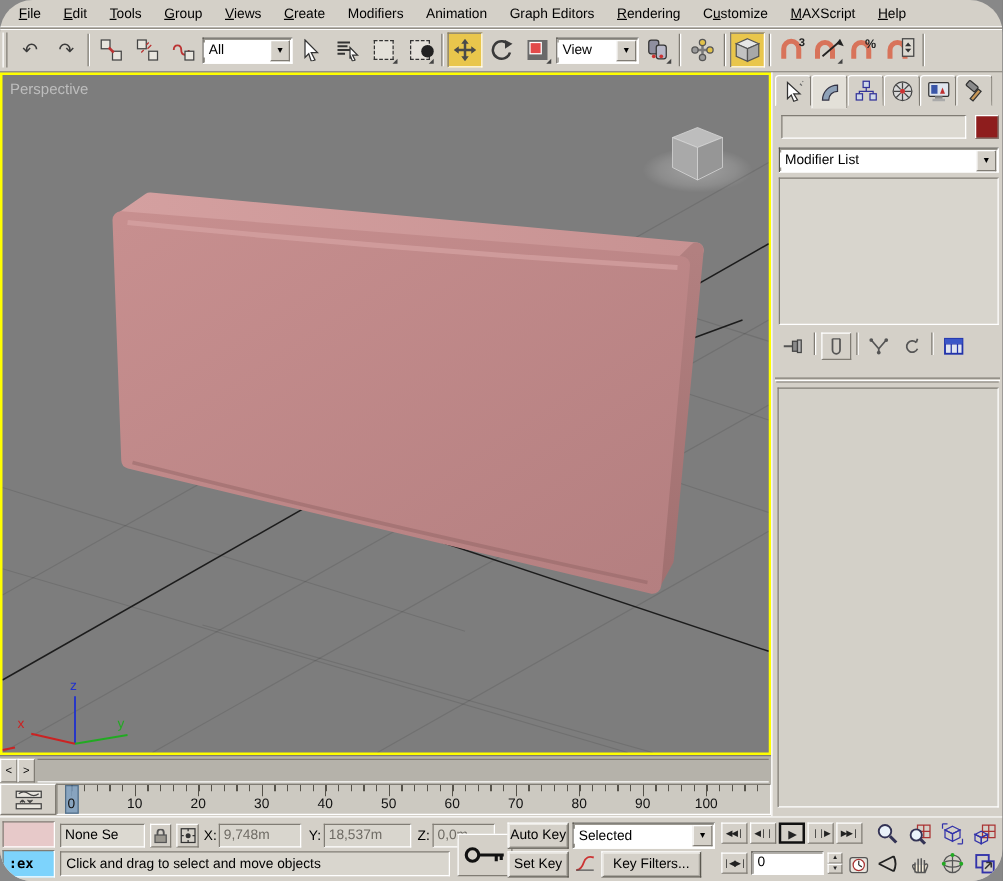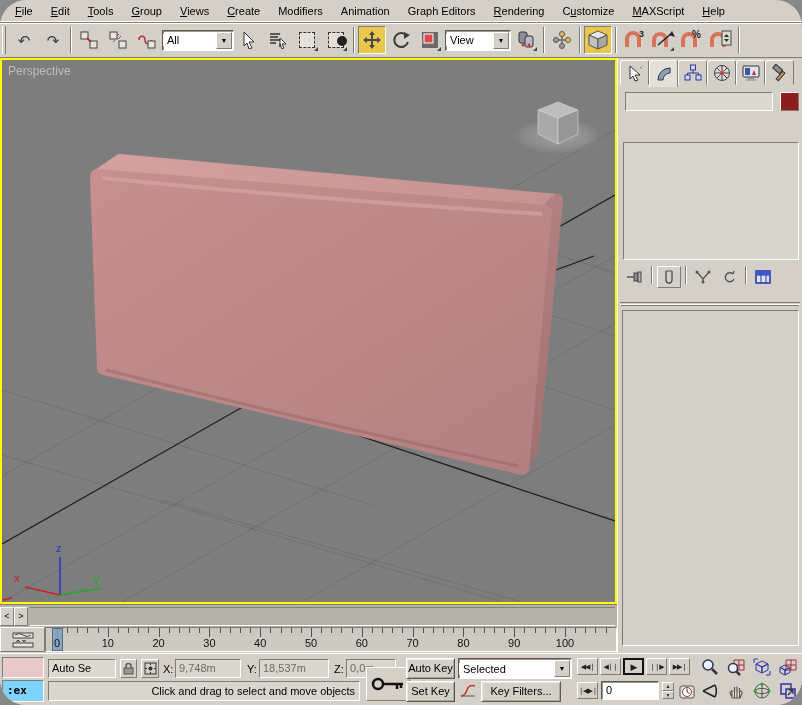--- a/index.html
+++ b/index.html
@@ -60,21 +60,21 @@
   .tick-label{position:absolute;top:9px;transform:translateX(-50%);font-size:11px;color:#111;}
   #frame-marker{position:absolute;left:6px;top:0;width:11px;height:23px;background:#7d9ebf;border:1px solid #3f607f;opacity:.85;}
 
   
   #statusbar{position:absolute;left:0;top:653px;width:802px;height:52px;background:var(--chrome);border-top:1px solid #fff;}
   #mxs-pink{position:absolute;left:2px;top:3px;width:42px;height:21px;background:var(--listener_pink);border:1px solid;border-color:var(--chrome-dark) #fff #fff var(--chrome-dark);}
   #mxs-white{position:absolute;left:2px;top:26px;width:42px;height:22px;background:#7dd3fc;border:1px solid;border-color:var(--chrome-dark) #fff #fff var(--chrome-dark);font-family:"DejaVu Sans Mono",monospace;font-size:11px;padding:3px 14px 0 4px;font-weight:bold;}
   .sb-field{position:absolute;height:19px;padding:2px 3px;white-space:nowrap;overflow:hidden;}
   .sb-label{position:absolute;top:9px;font-size:11px;}
   .xyz{color:#6e6b64;background:#d9d6ce;}
-  #prompt-field{position:absolute;left:48px;top:27px;width:312px;height:20px;padding:3px 4px;white-space:nowrap;overflow:hidden;background:#d9d6ce;border:1px solid;border-color:var(--chrome-dark) #fff #fff var(--chrome-dark);text-align:right;}
+  #prompt-field{position:absolute;left:48px;top:27px;width:312px;height:20px;padding:3px 4px;white-space:nowrap;overflow:hidden;background:#d9d6ce;border:1px solid;border-color:var(--chrome-dark) #fff #fff var(--chrome-dark);}
   .mini-btn{position:absolute;width:18px;height:19px;display:flex;align-items:center;justify-content:center;}
   .anim-btn{position:absolute;height:21px;text-align:center;line-height:19px;font-size:11px;}
   .pb-btn{width:21px;height:17px;display:inline-flex;align-items:center;justify-content:center;font-size:7px;letter-spacing:-1px;color:#222;}
   .nav-btn{width:24px;height:21px;display:flex;align-items:center;justify-content:center;position:relative;}
   #nav-grid{position:absolute;left:698px;top:2px;display:grid;grid-template-columns:repeat(4,25px);grid-auto-rows:23px;gap:1px;}
   .spin{display:inline-flex;flex-direction:column;width:12px;height:17px;}
   .spin div{flex:1;background:var(--chrome);border:1px solid;border-color:#fff var(--chrome-dark) var(--chrome-dark) #fff;font-size:5px;line-height:6px;text-align:center;color:#222;}
 
   
   #cmdpanel{position:absolute;left:617px;top:58px;width:185px;height:595px;background:var(--chrome);border-left:1px solid #fff;}
@@ -351,21 +351,21 @@
           <span class="tick-label" style="left: 468.2px;">90</span>
           <span class="tick-label" style="left: 519px;">100</span>
         </div>
     </div>
   </div>
 
   <div id="statusbar">
     <div id="mxs-pink"></div>
     <div id="mxs-white">:ex</div>
 
-    <div class="sb-field sunken" style="left:48px;top:5px;width:68px">Auto Se</div>
+    <div class="sb-field sunken" style="left:48px;top:5px;width:68px">None Se</div>
 
     <div class="mini-btn raised" style="left:120px;top:5px;width:17px">
       <svg width="11" height="12">
           <rect x="1" y="5" width="9" height="6" fill="#9a978f" stroke="#555"></rect>
           <path d="M3 5 V3 a2.5 2.5 0 0 1 5 0 V5" fill="none" stroke="#555" stroke-width="1.5"></path>
         </svg>
     </div>
     <div class="mini-btn raised" style="left:141px;top:5px">
       <svg width="13" height="13">
           <rect x="1" y="1" width="11" height="11" fill="none" stroke="#333"></rect>
@@ -544,20 +544,24 @@
             <rect x="8" y="7" width="3" height="10" fill="#c89858" stroke="#333" transform="rotate(40 9.5 12)"></rect>
           </svg>
       </div>
     </div>
 
     <div id="cp-namerow">
       <div id="cp-name" class="sunken" style="background:#dcd9d1"></div>
       <div id="cp-swatch"></div>
     </div>
 
+    <div id="cp-modlist" class="combo">
+      <span class="combo-text">Modifier List</span>
+      <span class="combo-arrow">▼</span>
+    </div>
 
     <div id="cp-stack" class="sunken"></div>
 
     <div id="cp-stacktools">
       <div class="st-btn">
         <svg width="18" height="14">
             <line x1="1" y1="7" x2="8" y2="7" stroke="#555" stroke-width="1.5"></line>
             <rect x="8" y="3" width="4" height="8" fill="#8a8a8a" stroke="#444"></rect>
             <rect x="12" y="2" width="3" height="10" fill="#b5b5b5" stroke="#444"></rect>
           </svg>

